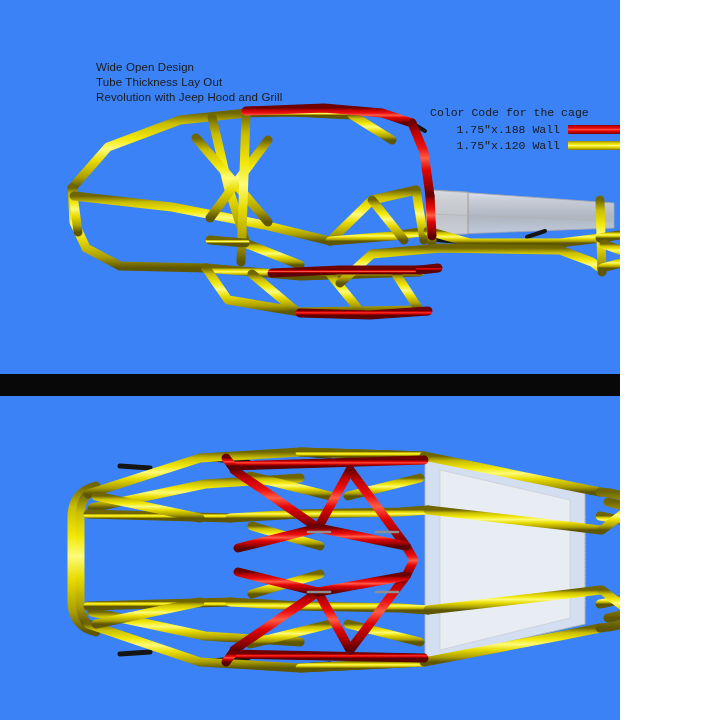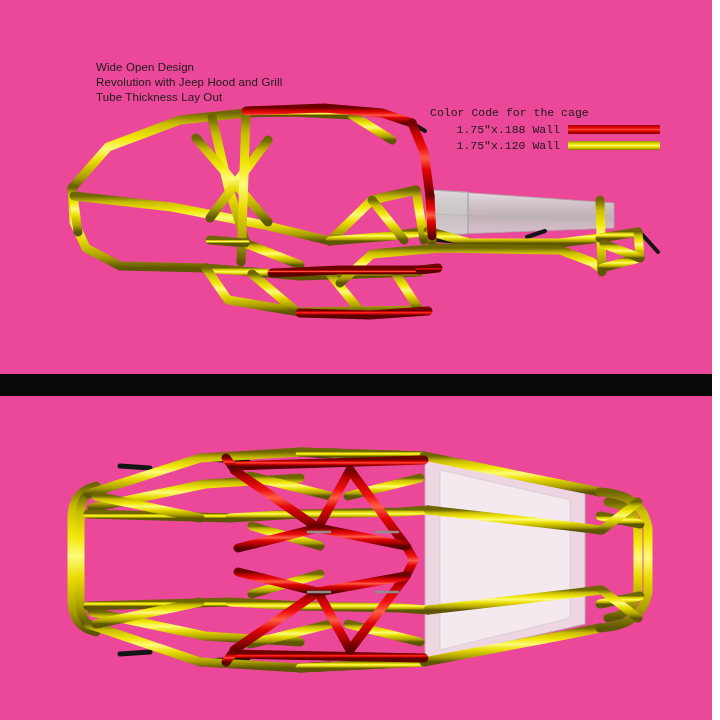--- a/index.html
+++ b/index.html
@@ -5,23 +5,23 @@
   html, body {
     margin: 0;
     padding: 0;
     background: #ffffff;
   }
   body {
     font-family: "Liberation Sans", sans-serif;
   }
   #canvas {
     position: relative;
-    width: 712px;
+    width: 620px;
     height: 720px;
-    background: #ec4899;
+    background: #3b82f6;
     overflow: hidden;
   }
 
   
   #title-block {
     position: absolute;
     left: 96px;
     top: 60px;
     font-size: 11.5px;
     line-height: 15px;
@@ -91,22 +91,22 @@
   #side-view-svg { top: 0; }
   #top-view-svg  { top: 396px; }
 </style>
 </head>
 <body>
 
 <div id="canvas">
 
   <div id="title-block">
     <div>Wide Open Design</div>
+    <div>Tube Thickness Lay Out</div>
     <div>Revolution with Jeep Hood and Grill</div>
-    <div>Tube Thickness Lay Out</div>
   </div>
 
   <div id="legend">
     <div id="legend-title">Color Code for the cage</div>
     <div class="legend-row">
       <span class="legend-label">1.75"x.188 Wall</span>
       <span class="legend-swatch swatch-188"></span>
     </div>
     <div class="legend-row">
       <span class="legend-label">1.75"x.120 Wall</span>

